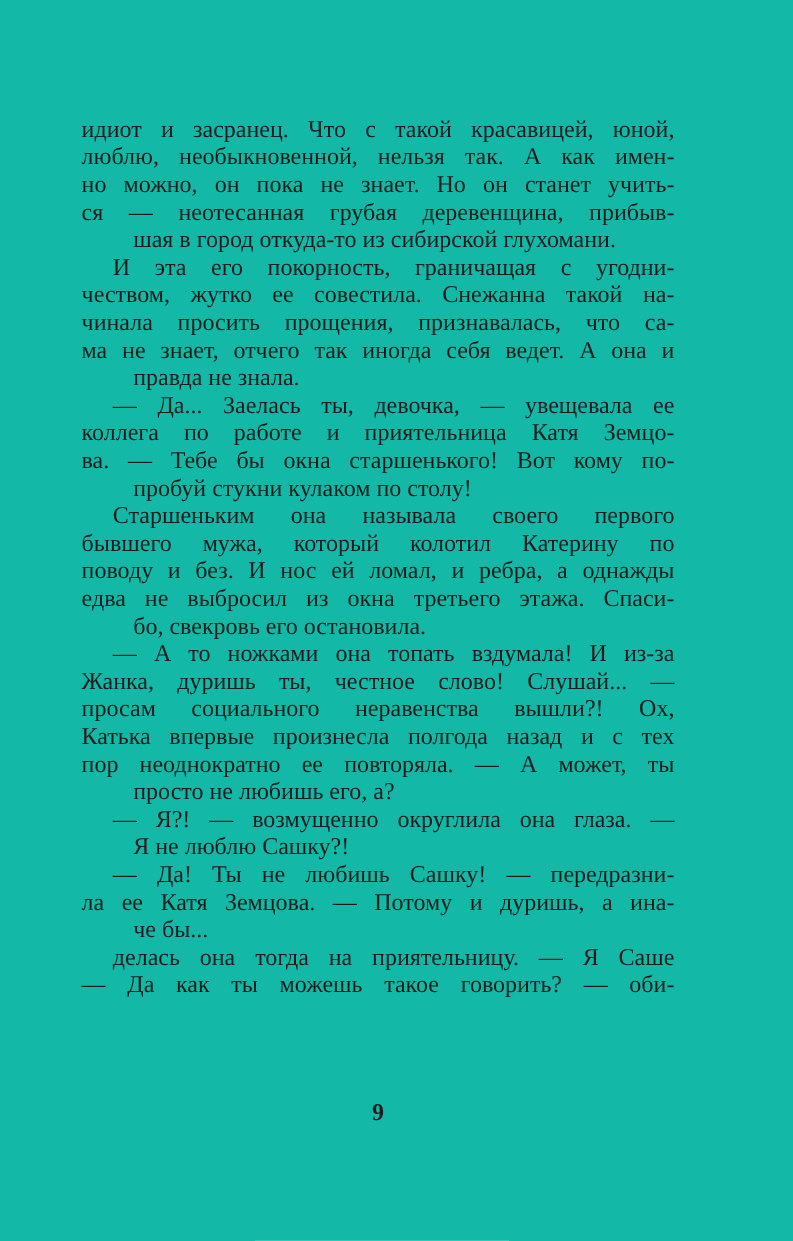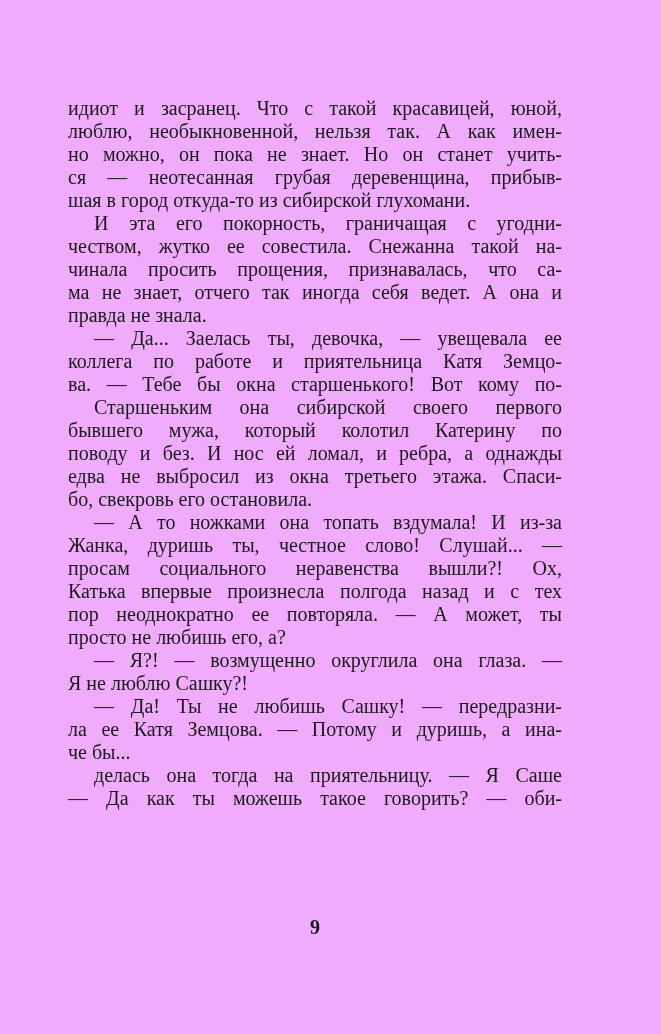--- a/index.html
+++ b/index.html
@@ -32,62 +32,64 @@
   }
   .line {
     height: 23px;
     line-height: 23px;
     text-align: justify;
     text-align-last: justify;
     white-space: nowrap;
   }
   .line.last {
     text-align-last: left;
+    margin-left: 43px;
   }
   .paragraph.indent .line:first-child {
     padding-left: 26px;
   }
   .page-number {
     position: absolute;
     left: 68px;
     top: 916px;
     width: 494px;
     text-align: center;
     color: #1b1b1b;
     font-size: 20px;
     font-weight: bold;
     line-height: 23px;
   }
 </style>
 </head>
 <body>
 
-<div class="page" style="background: #f0abfc;">
+<div class="page" style="background: #14b8a6;">
   <div class="text-block" style="color: rgb(27, 27, 27);">
       <div class="paragraph">
         <div class="line">идиот и засранец. Что с такой красавицей, юной,</div>
         <div class="line">люблю, необыкновенной, нельзя так. А как имен-</div>
         <div class="line">но можно, он пока не знает. Но он станет учить-</div>
         <div class="line">ся — неотесанная грубая деревенщина, прибыв-</div>
         <div class="line last">шая в город откуда-то из сибирской глухомани.</div>
       </div>
       <div class="paragraph indent">
         <div class="line">И эта его покорность, граничащая с угодни-</div>
         <div class="line">чеством, жутко ее совестила. Снежанна такой на-</div>
         <div class="line">чинала просить прощения, признавалась, что са-</div>
         <div class="line">ма не знает, отчего так иногда себя ведет. А она и</div>
         <div class="line last">правда не знала.</div>
       </div>
       <div class="paragraph indent">
         <div class="line">— Да... Заелась ты, девочка, — увещевала ее</div>
         <div class="line">коллега по работе и приятельница Катя Земцо-</div>
         <div class="line">ва. — Тебе бы окна старшенького! Вот кому по-</div>
+        <div class="line last">пробуй стукни кулаком по столу!</div>
       </div>
       <div class="paragraph indent">
-        <div class="line">Старшеньким она сибирской своего первого</div>
+        <div class="line">Старшеньким она называла своего первого</div>
         <div class="line">бывшего мужа, который колотил Катерину по</div>
         <div class="line">поводу и без. И нос ей ломал, и ребра, а однажды</div>
         <div class="line">едва не выбросил из окна третьего этажа. Спаси-</div>
         <div class="line last">бо, свекровь его остановила.</div>
       </div>
       <div class="paragraph indent">
         <div class="line">— А то ножками она топать вздумала! И из-за</div>
         <div class="line">Жанка, дуришь ты, честное слово! Слушай... —</div>
         <div class="line">просам социального неравенства вышли?! Ох,</div>
         <div class="line">Катька впервые произнесла полгода назад и с тех</div>

